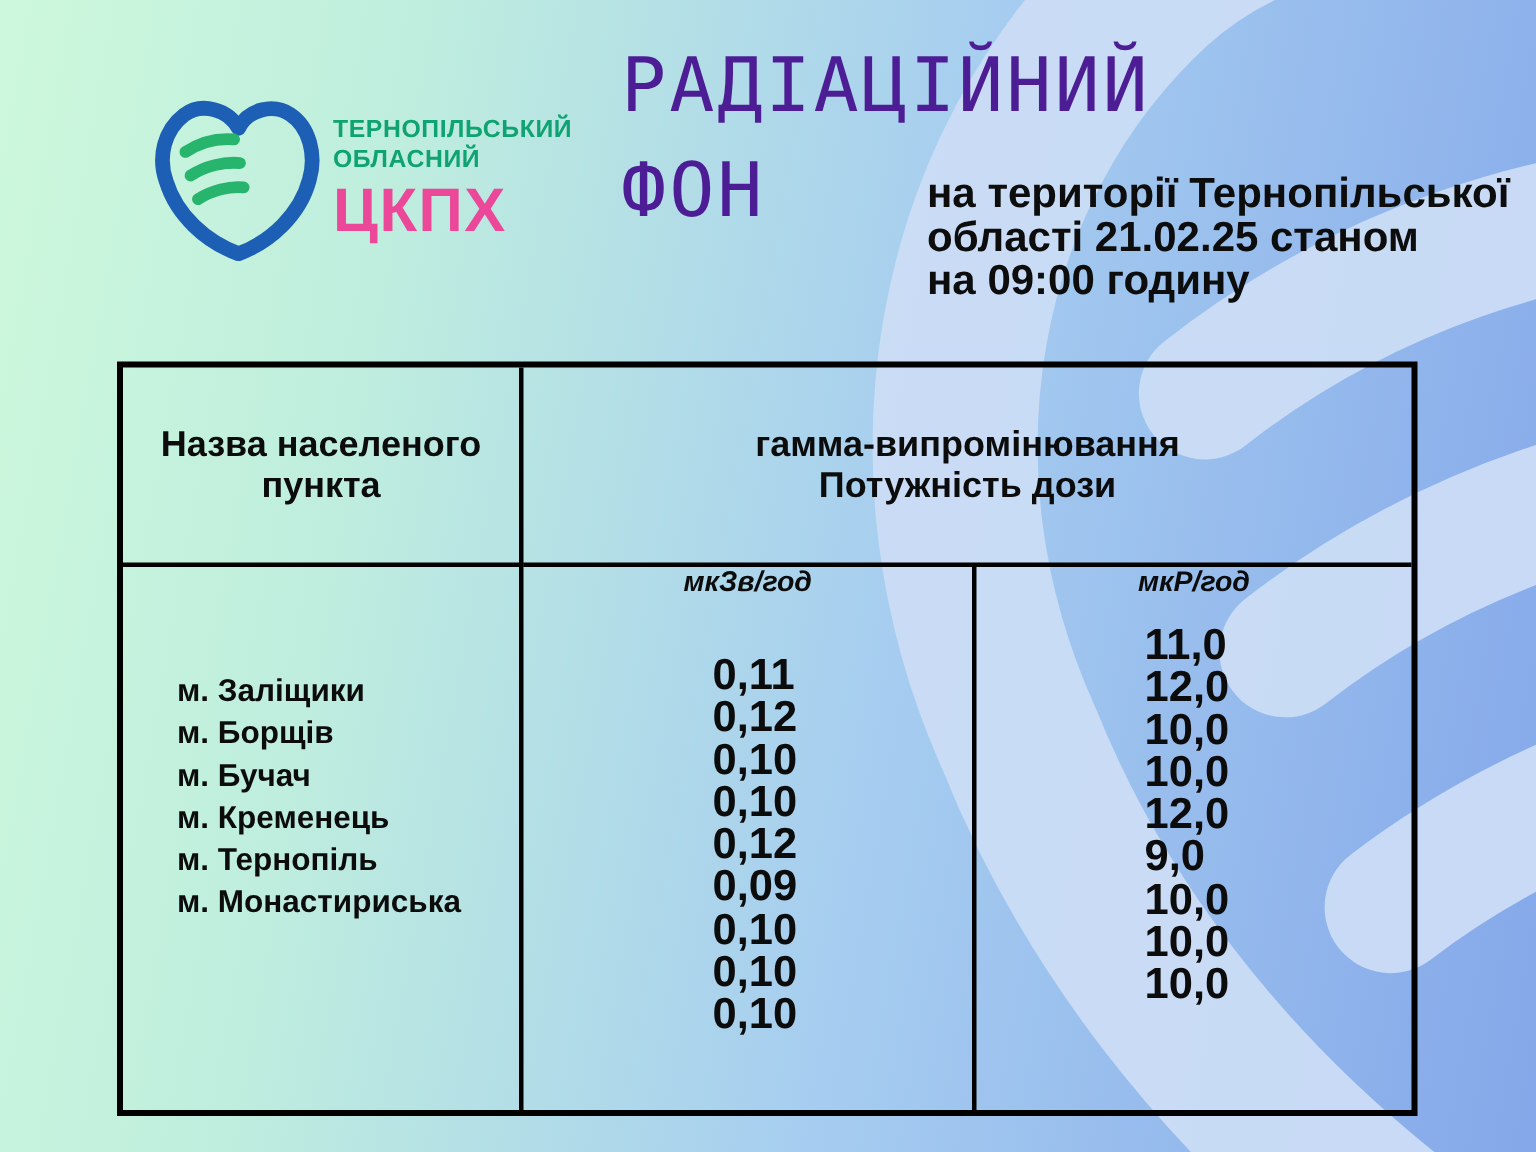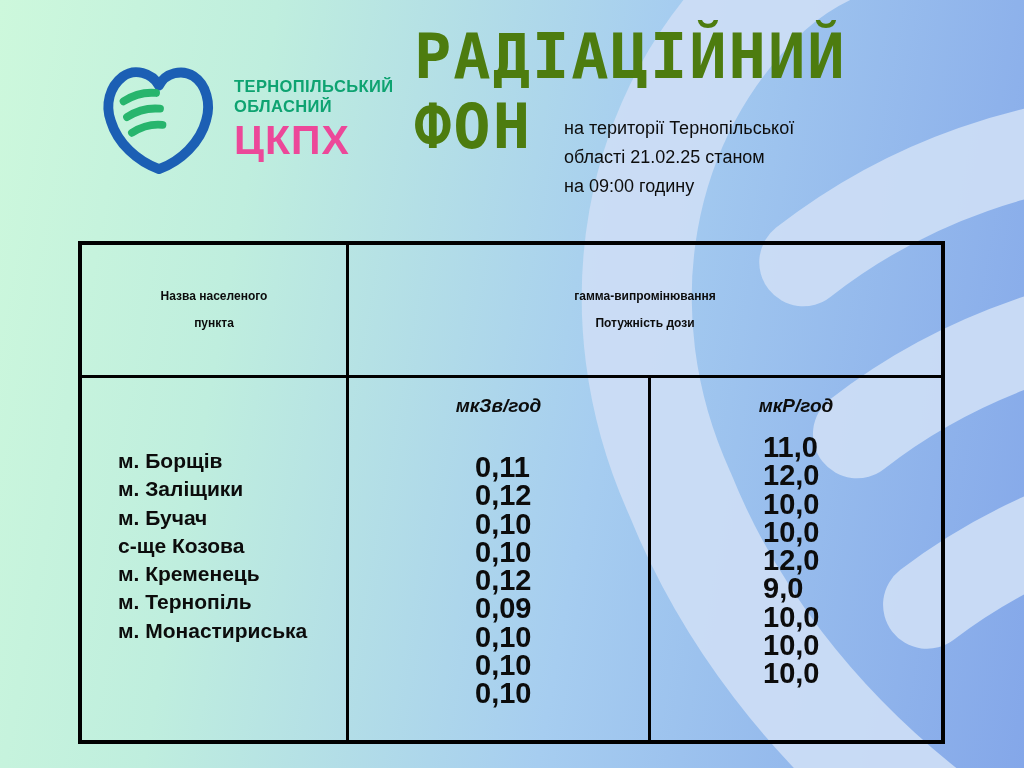--- a/index.html
+++ b/index.html
@@ -5,40 +5,40 @@
   * { margin:0; padding:0; box-sizing:border-box; }
   html,body { width:1024px; height:768px; overflow:hidden; }
   body { position:relative; font-family:"Liberation Sans", sans-serif; color:#0c0c0c;
          background:linear-gradient(100deg,#cdf8dc 0%,#bfeede 24%,#a6cdf0 58%,#84a7e9 100%); }
 
   .watermark { position:absolute; left:555px; top:-235px; width:1320px; height:1320px;
                transform:rotate(-5deg); opacity:.93; pointer-events:none; }
 
   .logo-block { position:absolute; left:100px; top:60px; display:flex; }
   .logo-mark  { width:118px; height:118px; }
-  .logo-text  { margin-left:16px; padding-top:16px; }
+  .logo-text  { margin-left:4px; padding-top:16px; }
   .org-line   { color:#0ea371; font-weight:700; font-size:16.5px; line-height:20px; letter-spacing:.4px; }
   .org-abbr   { color:#ec4899; font-weight:800; font-size:41px; line-height:44px; letter-spacing:1px; margin-top:2px; }
 
   .title { position:absolute; left:414px; top:22px; font-family:"DejaVu Sans Mono", monospace;
-           font-weight:700; font-size:62px; line-height:70px; letter-spacing:2px; color:#4d7c0f; }
-  .subtitle { position:absolute; left:564px; top:114px; font-weight:400; font-size:18px; line-height:29px; color:#0d0d0d; }
+           font-weight:400; font-size:50px; line-height:70px; letter-spacing:2px; color:#4c1d95; }
+  .subtitle { position:absolute; left:618px; top:114px; font-weight:700; font-size:28px; line-height:29px; color:#0d0d0d; }
 
   .rad-table { position:absolute; left:78px; top:241px; width:867px; height:503px;
                border:4px solid #000; display:grid;
                grid-template-columns:267px 302px 1fr; grid-template-rows:133px 1fr; }
   .cell { background:transparent; }
   .h-cell { display:flex; flex-direction:column; align-items:center; justify-content:center;
-            font-weight:700; font-size:12px; line-height:27px; text-align:center; }
+            font-weight:700; font-size:24px; line-height:27px; text-align:center; }
   .h-left  { grid-column:1; border-right:3px solid #000; border-bottom:3px solid #000; }
   .h-right { grid-column:2/4; border-bottom:3px solid #000; }
   .b-col1 { grid-column:1; border-right:3px solid #000; padding:69px 0 0 36px; }
   .b-col2 { grid-column:2; border-right:3px solid #000; }
   .b-col3 { grid-column:3; }
-  .unit-label { margin-top:17px; text-align:center; font-style:italic; font-weight:700; font-size:19px; }
+  .unit-label { text-align:center; font-style:italic; font-weight:700; font-size:19px; }
   .city-line { height:28.3px; font-weight:700; font-size:21px; line-height:28.3px; white-space:nowrap; }
   .val-list-2 { margin-top:36px; padding-left:126px; }
   .val-list-3 { margin-top:16px; padding-left:112px; }
   .val-line { height:28.3px; font-weight:700; font-size:29px; line-height:28.3px; }
 </style>
 </head>
 <body>
 
 <svg width="0" height="0" style="position:absolute">
   <defs>
@@ -84,24 +84,23 @@
     <div>Назва населеного</div>
     <div>пункта</div>
   </div>
 
   <div class="cell h-cell h-right">
     <div>гамма-випромінювання</div>
     <div>Потужність дози</div>
   </div>
 
   <div class="cell b-col1">
+    <div class="city-line">м. Заліщики</div>
     <div class="city-line">м. Борщів</div>
-    <div class="city-line">м. Заліщики</div>
     <div class="city-line">м. Бучач</div>
-    <div class="city-line">с-ще Козова</div>
     <div class="city-line">м. Кременець</div>
     <div class="city-line">м. Тернопіль</div>
     <div class="city-line">м. Монастириська</div>
   </div>
 
   <div class="cell b-col2">
     <div class="unit-label">мкЗв/год</div>
     <div class="val-list-2">
       <div class="val-line">0,11</div>
       <div class="val-line">0,12</div>

